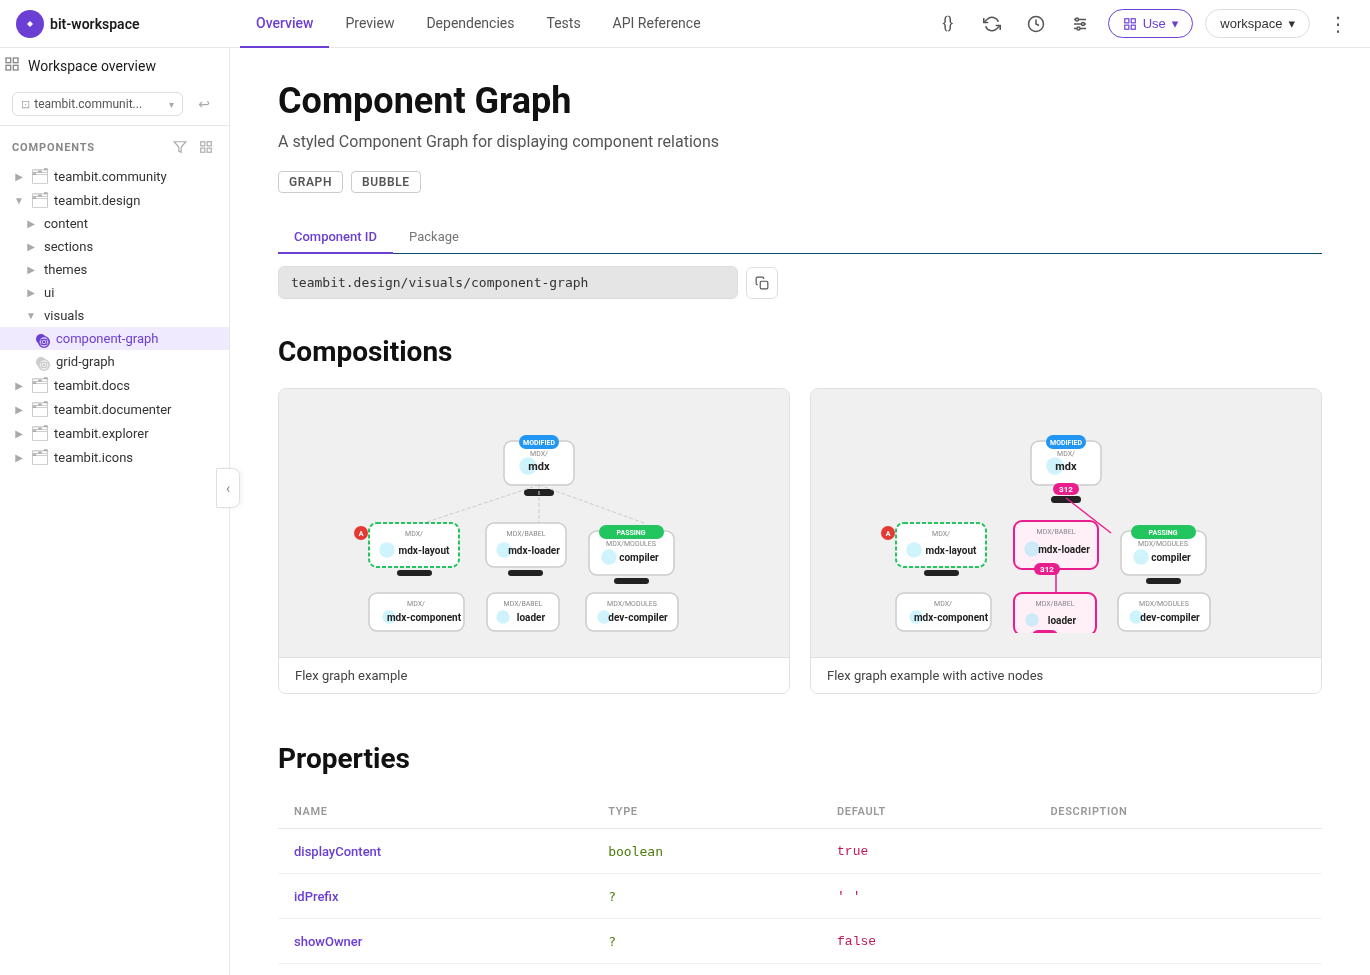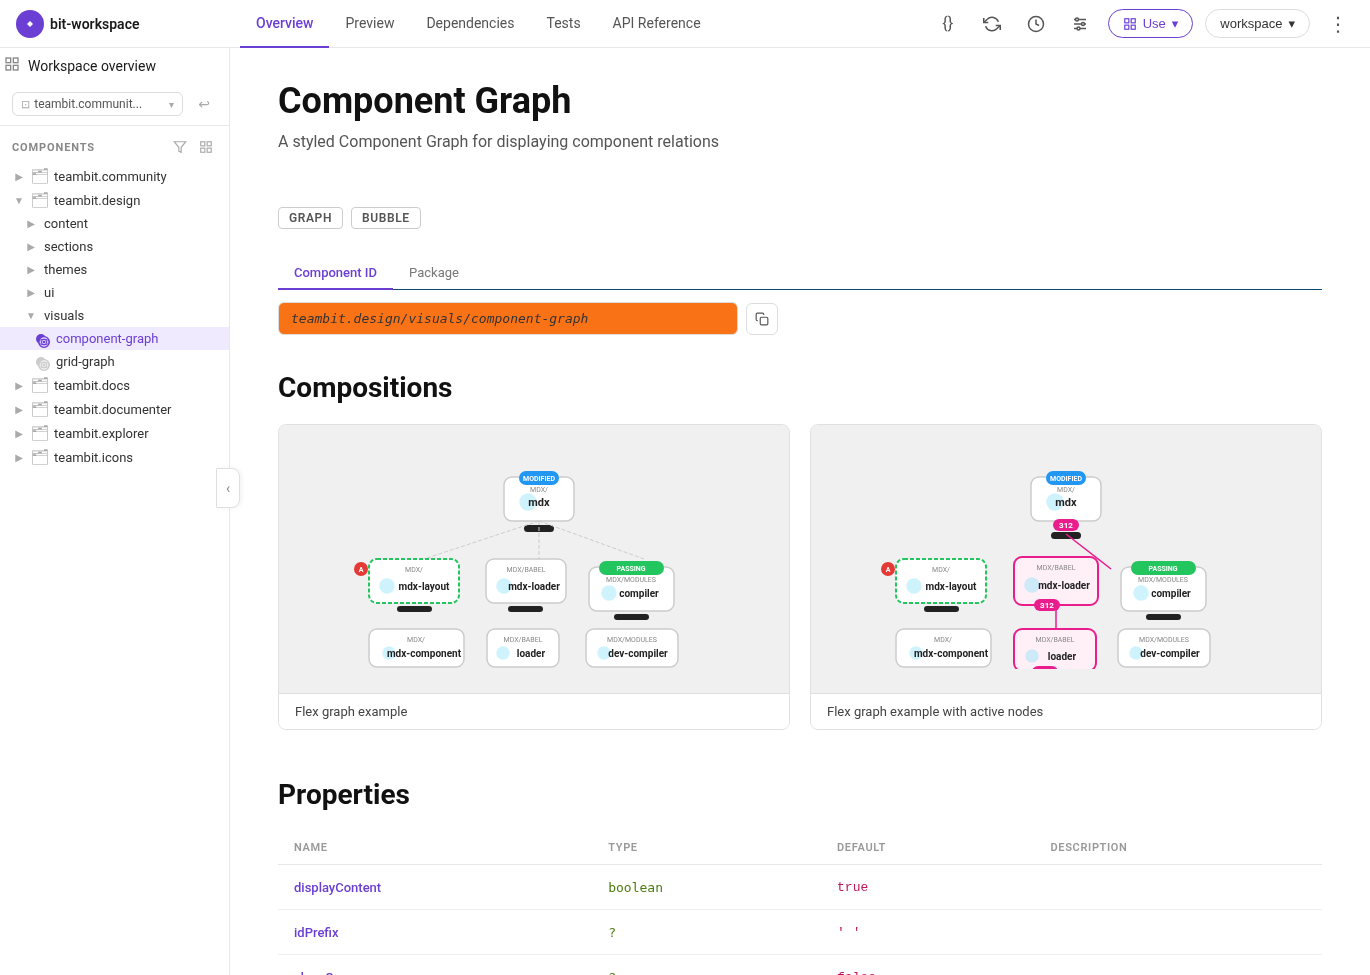--- a/index.html
+++ b/index.html
@@ -39,29 +39,29 @@
     .indent-2 { padding-left: 36px; }
     .component-dot { width: 10px; height: 10px; border-radius: 50%; flex-shrink: 0; }
     .dot-purple { background: #6b3fd4; }
     .dot-gray { background: #ccc; }
 
     
     .content { flex: 1; overflow-y: auto; padding: 32px 48px; position: relative; }
     .page-title { font-size: 36px; font-weight: 700; color: #111; margin-bottom: 10px; }
     .page-subtitle { font-size: 16px; color: #555; margin-bottom: 20px; }
     .tag-row { display: flex; gap: 8px; margin-bottom: 28px; }
-    .tag { padding: 3px 10px; border: 1px solid #ccc; border-radius: 4px; font-size: 12px; font-weight: 600; color: #555; letter-spacing: 0.05em; margin-top: 36px; }
+    .tag { padding: 3px 10px; border: 1px solid #ccc; border-radius: 4px; font-size: 12px; font-weight: 600; color: #555; letter-spacing: 0.05em; }
 
     
     .component-id-section { margin-bottom: 36px; }
     .component-id-tabs { display: flex; gap: 0; border-bottom: 1px solid #0c4a6e; margin-bottom: 12px; }
     .component-id-tab { padding: 8px 16px; font-size: 13px; cursor: pointer; color: #777; border-bottom: 2px solid transparent; margin-bottom: -1px; }
     .component-id-tab.active { color: #6b3fd4; border-bottom-color: #6b3fd4; font-weight: 500; }
     .component-id-input-row { display: flex; align-items: center; gap: 8px; max-width: 500px; }
-    .component-id-input { flex: 1; padding: 8px 12px; border: 1px solid #ddd; border-radius: 6px; font-size: 13px; color: #333; background: #f97316; font-family: monospace; font-style: italic; }
+    .component-id-input { flex: 1; padding: 8px 12px; border: 1px solid #ddd; border-radius: 6px; font-size: 13px; color: #333; background: #e5e5e5; font-family: monospace; }
     .copy-btn { width: 32px; height: 32px; display: flex; align-items: center; justify-content: center; border: 1px solid #ddd; border-radius: 6px; cursor: pointer; color: #555; background: white; }
 
     
     .section-title { font-size: 28px; font-weight: 700; color: #111; margin-bottom: 20px; }
     .compositions-grid { display: grid; grid-template-columns: 1fr 1fr; gap: 20px; margin-bottom: 48px; }
     .composition-card { border: 1px solid #e0e0e0; border-radius: 8px; overflow: hidden; background: #f8f8f8; }
     .composition-canvas { padding: 24px; min-height: 240px; display: flex; align-items: center; justify-content: center; position: relative; }
     .composition-label { padding: 10px 16px; border-top: 1px solid #e0e0e0; font-size: 13px; color: #444; background: white; }
 
     

